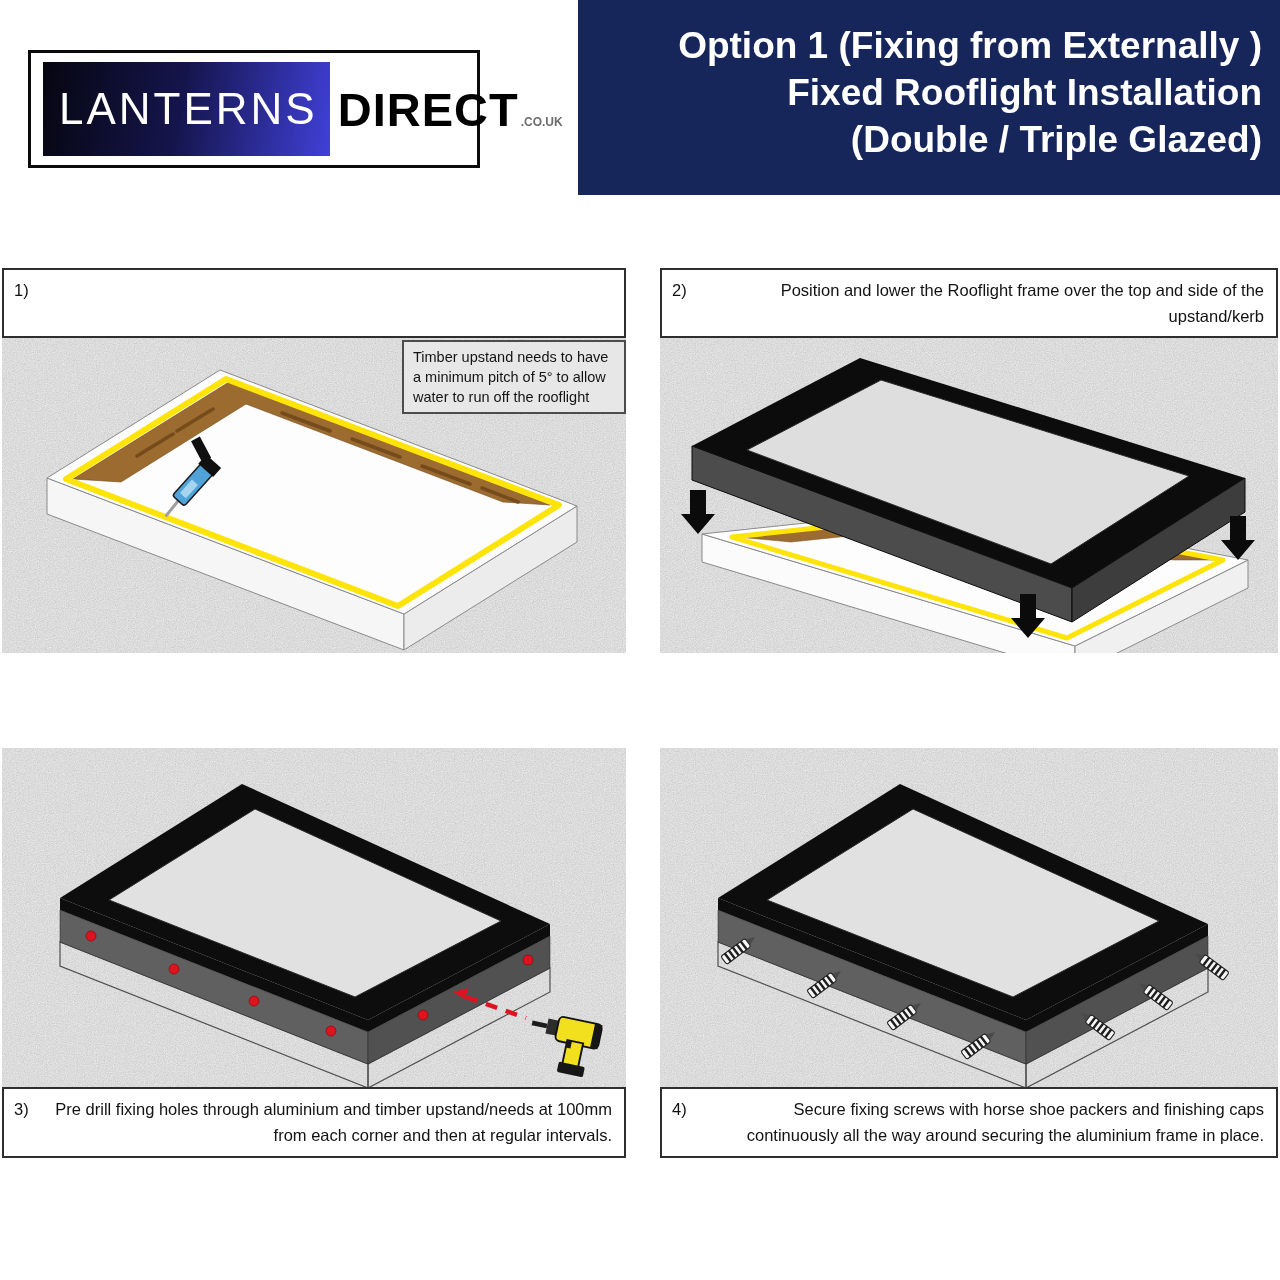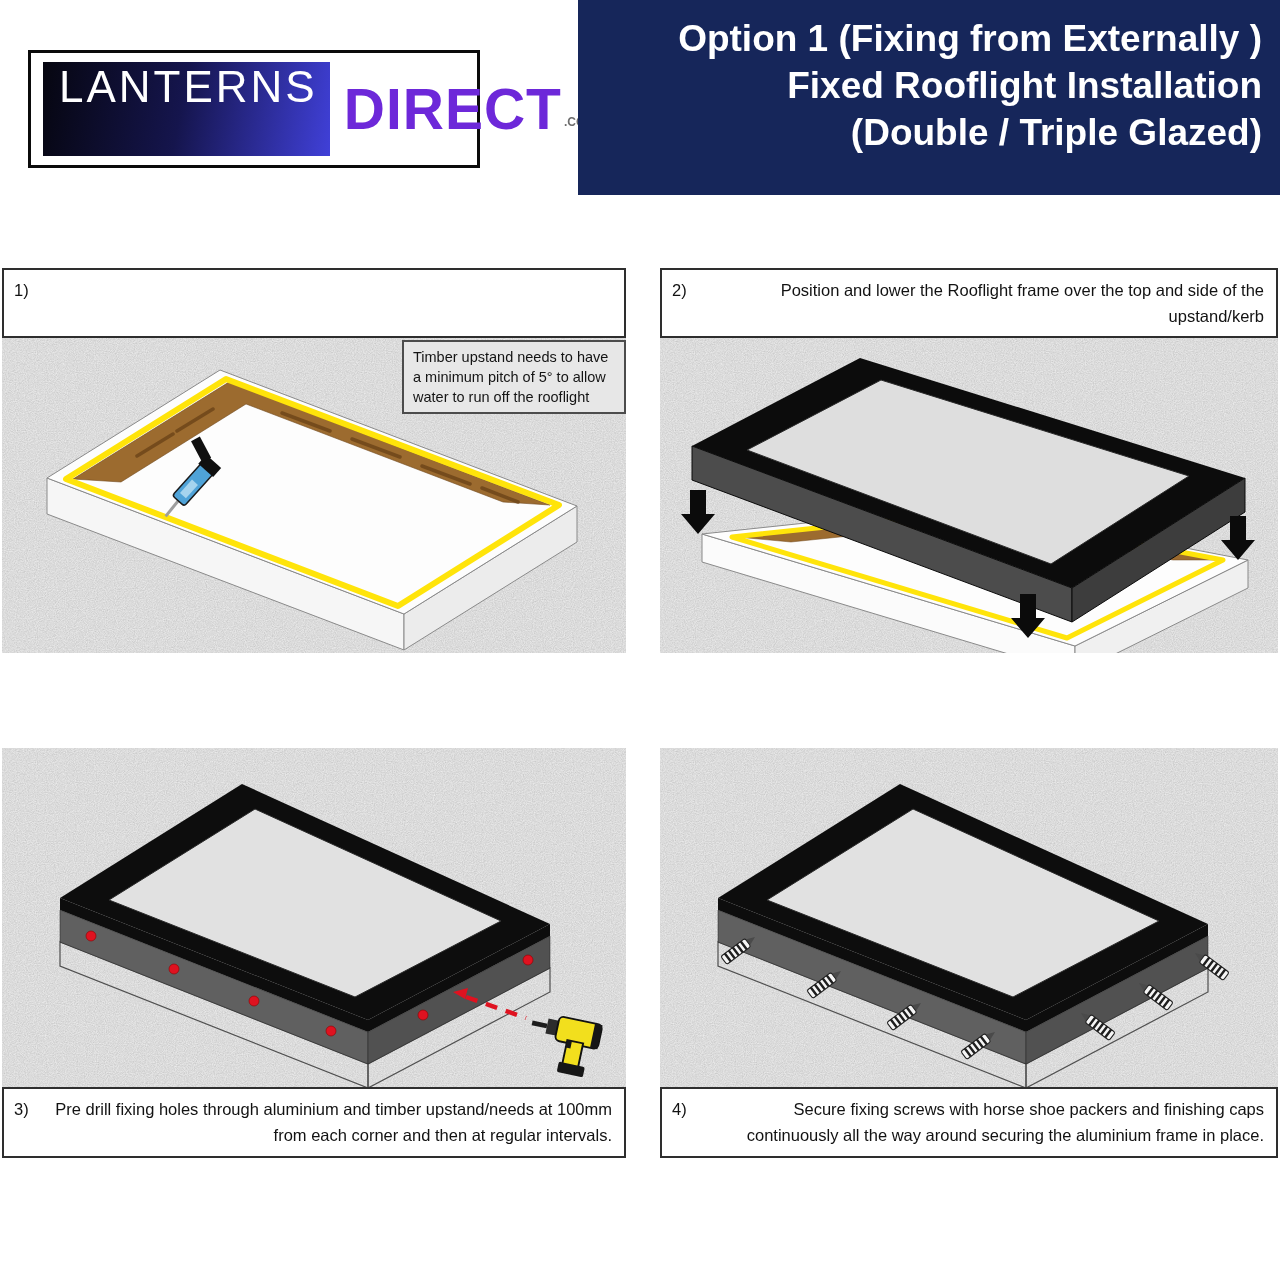--- a/index.html
+++ b/index.html
@@ -3,28 +3,28 @@
 <meta charset="utf-8">
 <style>
   html,body{margin:0;padding:0;background:#fff;}
   .page{position:relative;width:1280px;height:1280px;background:#ffffff;
         font-family:"Liberation Sans",sans-serif;overflow:hidden;}
 
   
   .logo-box{position:absolute;left:28px;top:50px;width:452px;height:118px;
             border:3px solid #0b0b0b;background:#fff;display:flex;align-items:center;
             padding-left:12px;box-sizing:border-box;}
-  .logo-blue{height:94px;display:flex;padding:0 12px 0 16px;
+  .logo-blue{height:94px;display:flex;align-items:center;padding:0 12px 0 16px;
              background:linear-gradient(100deg,#060610 0%,#15154d 48%,#4040d8 100%);}
   .logo-lanterns{color:#ffffff;font-size:44px;font-weight:400;letter-spacing:3px;}
-  .logo-direct{font-size:57px;font-weight:800;color:#6d28d9;margin-left:14px;letter-spacing:1px;}
+  .logo-direct{font-size:47px;font-weight:800;color:#000000;margin-left:8px;letter-spacing:1px;}
   .logo-tld{font-size:12px;font-weight:700;color:#6d6d6d;align-self:center;margin:26px 0 0 2px;}
 
   .title-block{position:absolute;left:578px;top:0;width:702px;height:195px;
-               background:#16265a;box-sizing:border-box;padding:15px 18px 0 0;
+               background:#16265a;box-sizing:border-box;padding:22px 18px 0 0;
                text-align:right;color:#fff;}
   .title-line{font-size:37px;line-height:47px;font-weight:700;}
 
   
   .stepbox{position:absolute;background:#fff;border:2px solid #2e2e2e;box-sizing:border-box;
            display:flex;padding:7px 12px 0 10px;color:#121212;}
   .stepnum{width:38px;flex:none;font-size:16.5px;line-height:26px;}
   .steptext{margin:0;flex:1;font-size:16.5px;line-height:26px;text-align:right;}
   .justify{text-align:justify;}
   .box-tl{left:2px;top:268px;width:624px;height:70px;}

